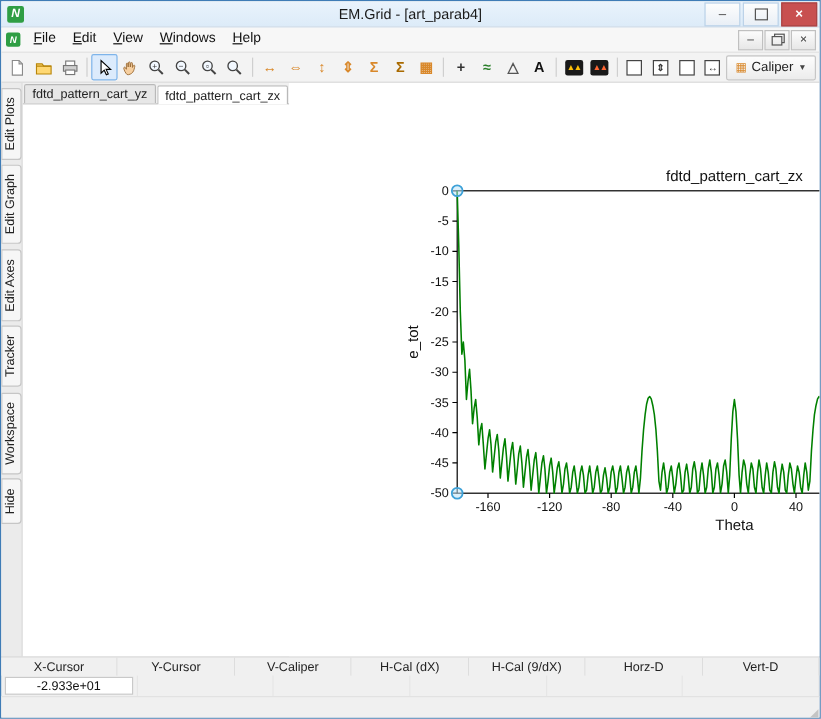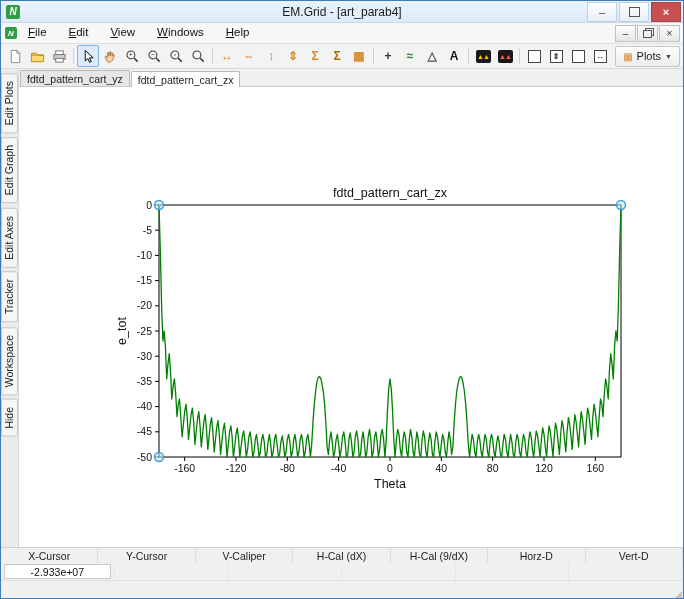--- a/index.html
+++ b/index.html
@@ -8,41 +8,41 @@
   .titlebar{height:21px;background:linear-gradient(#eaf3fc,#dcebf8);position:relative;display:flex;align-items:center;border-bottom:1px solid #c8d9ea;}
   .app-icon{width:14px;height:14px;margin-left:5px;background:#2f9e44;border-radius:2px;color:#fff;font-size:10px;font-weight:bold;font-style:italic;display:flex;align-items:center;justify-content:center;z-index:2;}
   .title{position:absolute;left:0;right:0;text-align:center;font-size:12px;color:#1a1a1a;}
   .caption{position:absolute;right:2px;top:1px;display:flex;z-index:2;}
   .cap-btn{width:28px;height:18px;margin-left:2px;display:flex;align-items:center;justify-content:center;font-size:11px;color:#444;border:1px solid #bcd2e8;background:linear-gradient(#fdfdfd,#e9eff6);cursor:default;}
   .cap-btn.close{background:#c85050;border-color:#a94444;color:#fff;font-weight:bold;}
   .sq{display:inline-block;width:9px;height:8px;border:1px solid #555;}
   
   .menubar{height:20px;background:#f7f7f7;display:flex;align-items:center;border-bottom:1px solid #e0e0e0;position:relative;}
   .child-icon{width:12px;height:12px;margin:0 4px 0 4px;background:#2f9e44;border-radius:2px;color:#fff;font-size:8px;font-weight:bold;font-style:italic;display:flex;align-items:center;justify-content:center;}
-  .menus{display:flex;height:100%;gap:8px;}
+  .menus{display:flex;height:100%;}
   .menu-item{padding:3px 7px 0 7px;font-size:11.5px;color:#111;}
   .mdi-controls{position:absolute;right:3px;top:2px;display:flex;}
   .mdi-btn{width:19px;height:15px;margin-left:1px;border:1px solid #c0c0c0;background:linear-gradient(#fcfcfc,#e7e7e7);display:flex;align-items:center;justify-content:center;font-size:10px;color:#333;}
   .sq2{display:inline-block;width:7px;height:6px;border:1px solid #555;box-shadow:2px -2px 0 -1px #f2f2f2,2px -2px 0 0 #555;}
   
   .toolbar{height:24px;background:#f3f3f3;border-bottom:1px solid #d9d9d9;display:flex;align-items:center;padding:0 3px;}
   .tbtn{width:20px;height:20px;display:flex;align-items:center;justify-content:center;border:1px solid transparent;border-radius:2px;}
   .tbtn.selected{border-color:#7eb4ea;background:#dcebfc;}
   .tbtn .g{font-size:12px;font-weight:bold;line-height:1;}
   .tsep{width:1px;height:16px;background:#cfcfcf;margin:0 3px;}
   .spec{width:15px;height:13px;background:#191919;border-radius:2px;display:flex;align-items:center;justify-content:center;font-size:7px;letter-spacing:-1px;}
   .bx{width:11px;height:11px;border:1px solid #444;background:#fff;display:flex;align-items:center;justify-content:center;font-size:8px;color:#333;font-weight:bold;}
   .layout-btn{margin-left:auto;display:flex;align-items:center;gap:4px;border:1px solid #c6c6c6;background:linear-gradient(#fdfdfd,#ececec);height:19px;padding:0 7px;font-size:11px;color:#222;border-radius:2px;}
   .layout-btn .mini{color:#d9882a;font-size:10px;}
   .layout-btn .caret{font-size:7px;color:#444;}
   
   .main{display:flex;height:478px;overflow:hidden;}
   .side-strip{width:18px;background:#ebebeb;border-right:1px solid #d8d8d8;display:flex;flex-direction:column;align-items:flex-start;padding-top:2px;box-sizing:border-box;}
   .vtab{writing-mode:vertical-rl;transform:rotate(180deg);font-size:10.5px;color:#222;background:#f6f6f6;border:1px solid #c6c6c6;border-radius:3px 0 0 3px;padding:7px 1px;margin:2px 0;width:13px;text-align:center;}
-  .doc{flex:1;display:flex;flex-direction:column;background:#fff;min-width:0;gap:28px;}
+  .doc{flex:1;display:flex;flex-direction:row;background:#fff;min-width:0;}
   .doc-tabs{height:17px;background:#f0f0f0;border-bottom:1px solid #c9c9c9;display:flex;align-items:flex-end;padding-left:1px;}
   .doc-tab{font-size:10.5px;color:#222;background:#e7e7e7;border:1px solid #b9b9b9;border-bottom:none;border-radius:2px 2px 0 0;padding:2px 6px 1px 6px;margin-right:1px;position:relative;}
   .doc-tab.active{background:#fff;top:1px;}
   .canvas{flex:1;background:#fff;position:relative;}
   .chart-wrap{position:absolute;left:95px;top:70px;}
   
   .statusbar{border-top:1px solid #cfcfcf;}
   .srow{display:flex;}
   .sh{flex:1;text-align:center;font-size:10.5px;color:#222;padding:2px 0 1px 0;background:#f0f0f0;border-right:1px solid #dddddd;}
   .sv{flex:1;padding:1px 3px;box-sizing:border-box;height:17px;border-right:1px solid #e6e6e6;}
@@ -206,21 +206,21 @@
         <span class="bx">⇕</span>
       </div>
       <div class="tbtn">
         <span class="bx"></span>
       </div>
       <div class="tbtn">
         <span class="bx">↔</span>
       </div>
       <div class="layout-btn">
         <span class="mini">▦</span>
-        <span>Plots</span>
+        <span>Caliper</span>
         <span class="caret">▼</span>
       </div>
     </div>
 
   <div class="main">
     <div class="side-strip" id="side-strip">
         <div class="vtab">Edit Plots</div>
         <div class="vtab">Edit Graph</div>
         <div class="vtab">Edit Axes</div>
         <div class="vtab">Tracker</div>
@@ -294,21 +294,21 @@
         <div class="sh">X-Cursor</div>
         <div class="sh">Y-Cursor</div>
         <div class="sh">V-Caliper</div>
         <div class="sh">H-Cal (dX)</div>
         <div class="sh">H-Cal (9/dX)</div>
         <div class="sh">Horz-D</div>
         <div class="sh">Vert-D</div>
       </div>
     <div class="srow" id="status-vals">
         <div class="sv">
-          <div class="vbox">-2.933e+07</div>
+          <div class="vbox">-2.933e+01</div>
         </div>
         <div class="sv"></div>
         <div class="sv"></div>
         <div class="sv"></div>
         <div class="sv"></div>
         <div class="sv"></div>
       </div>
   </div>
 
   <div class="bottom">

